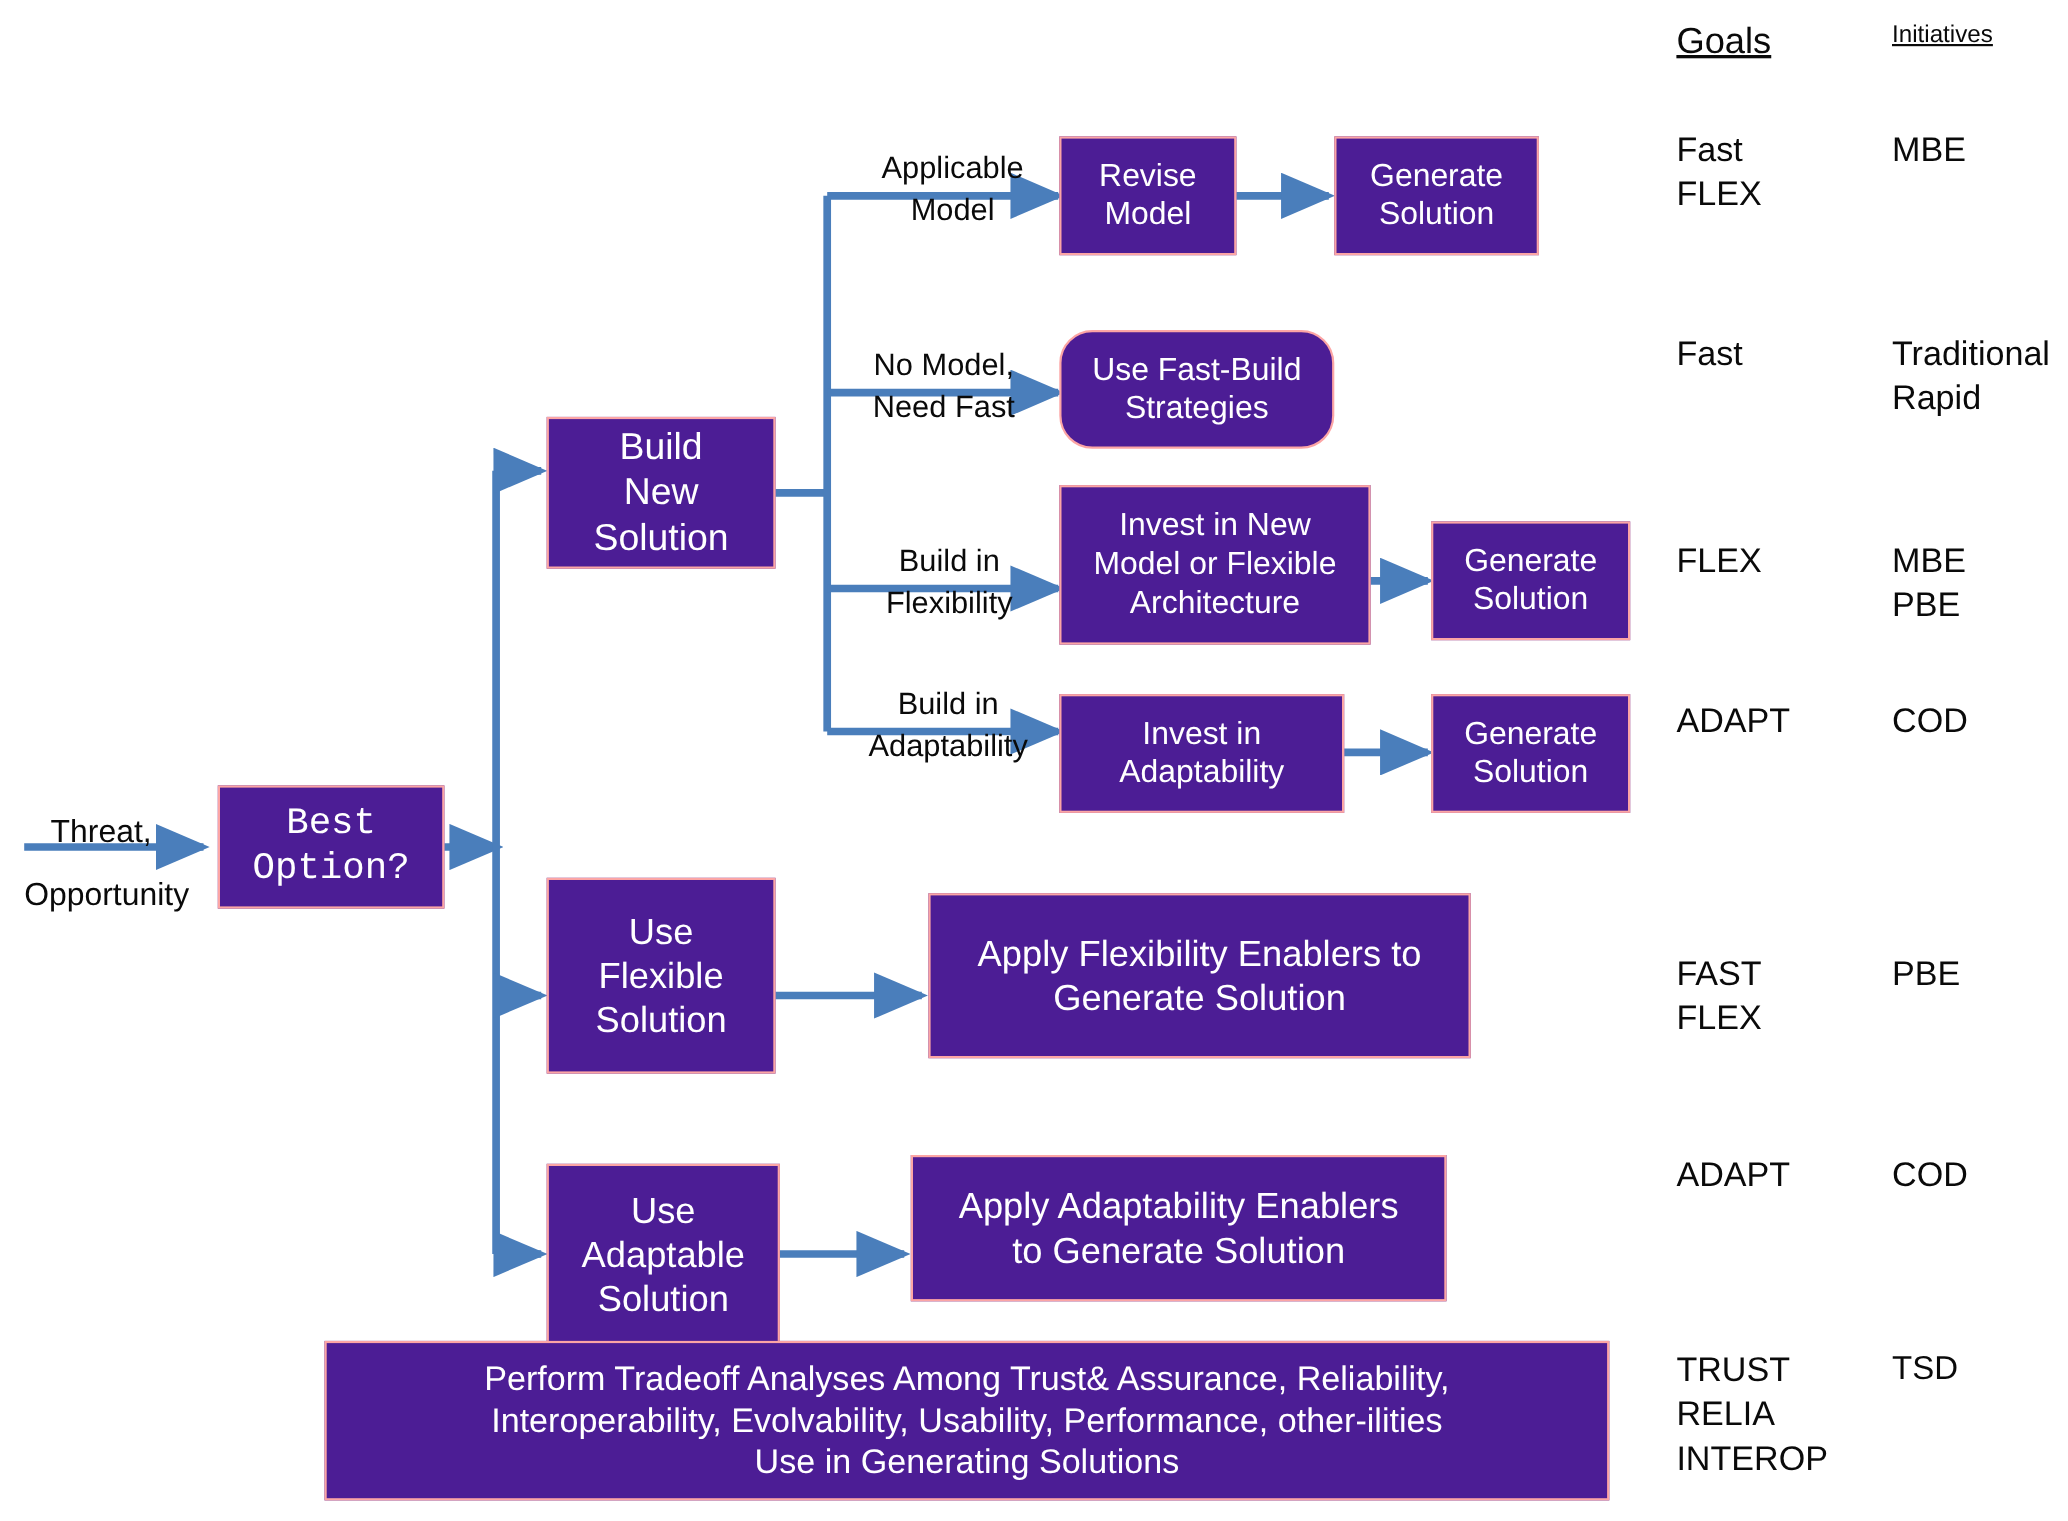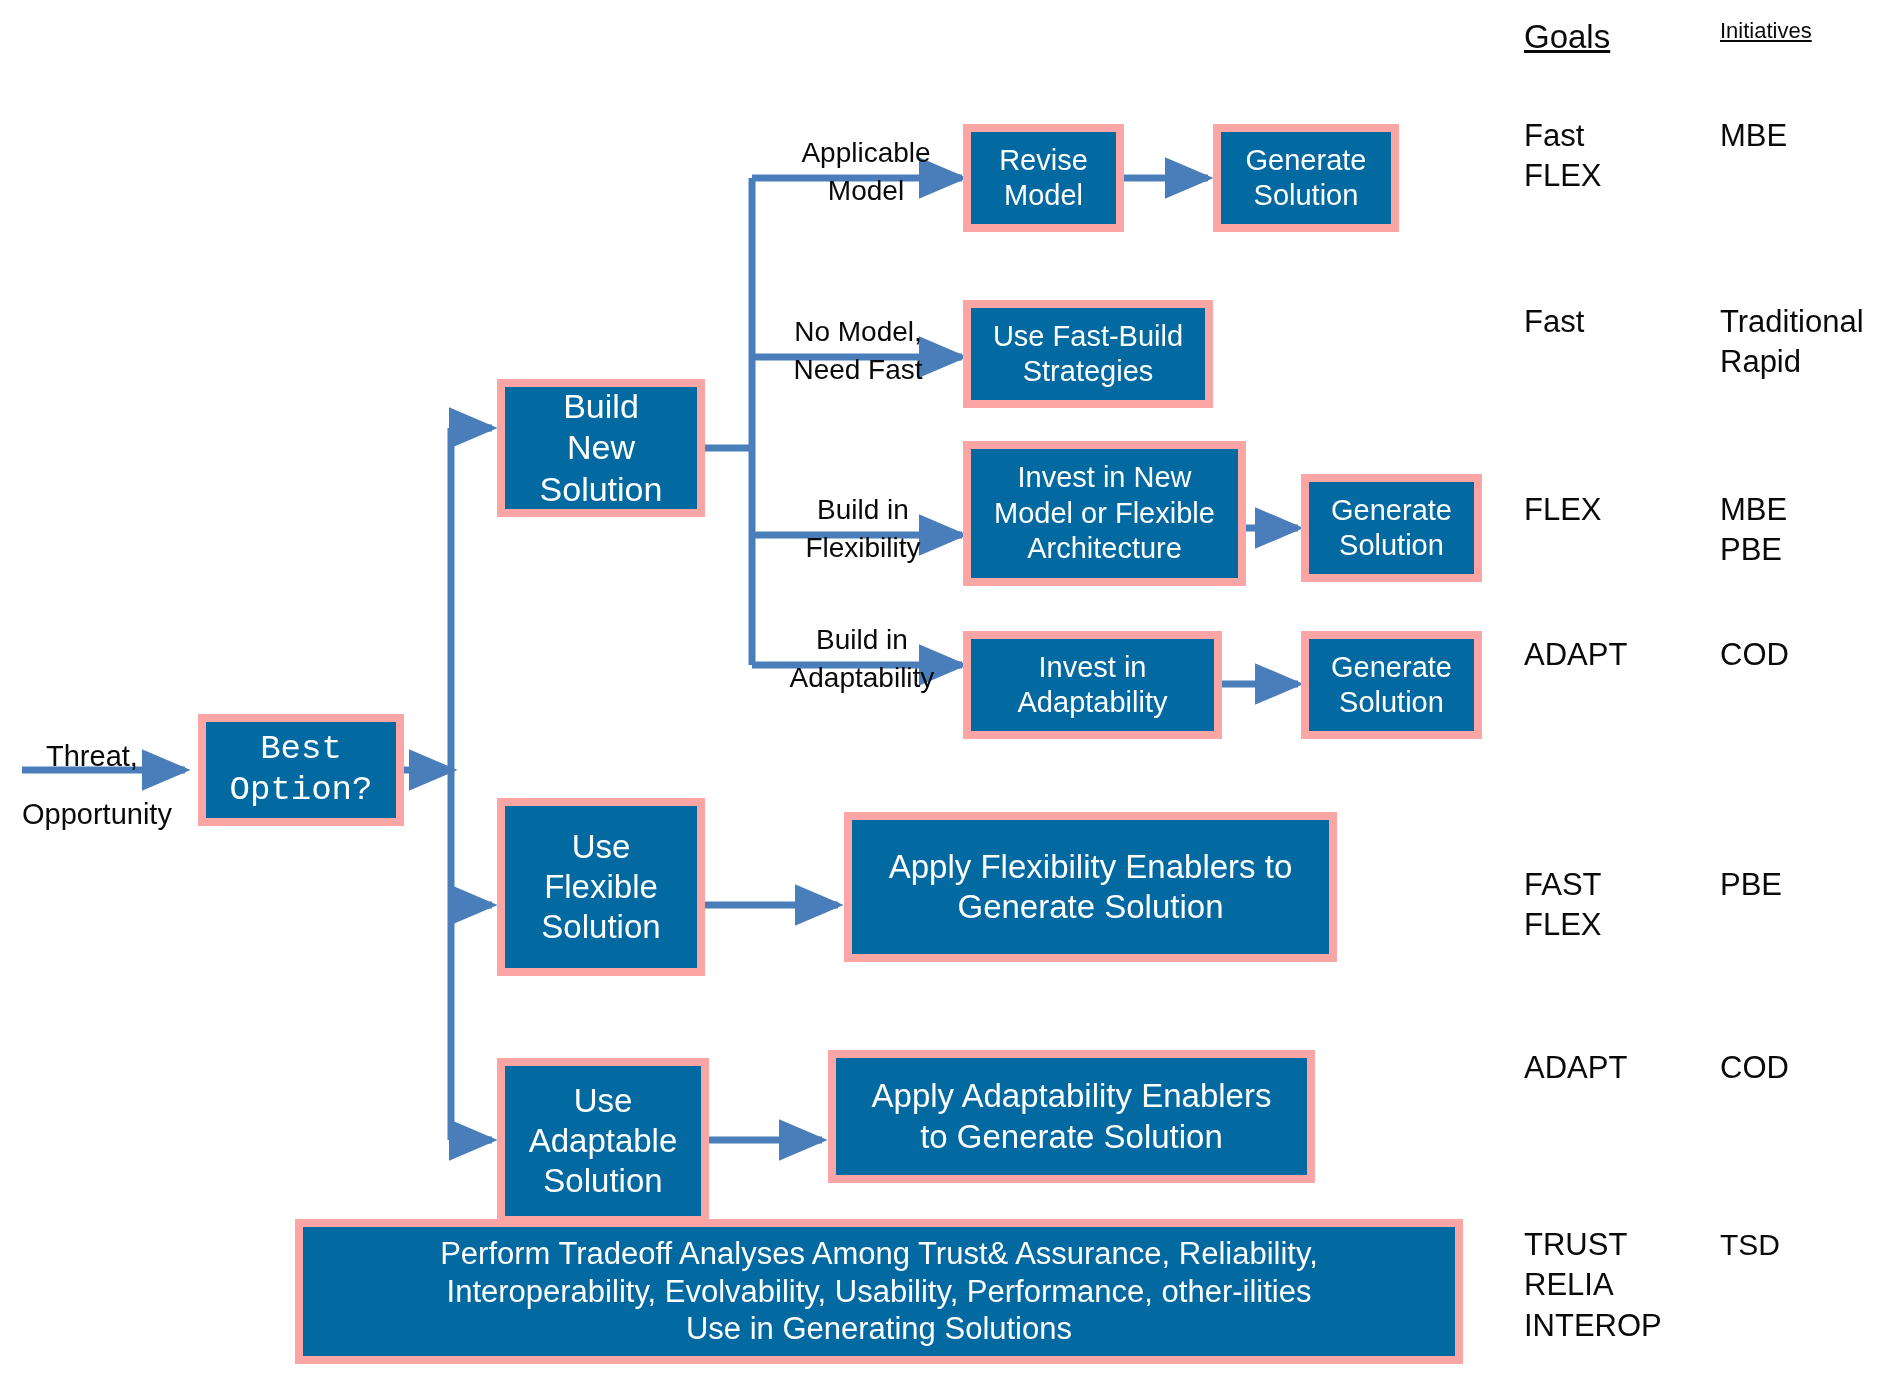--- a/index.html
+++ b/index.html
@@ -19,22 +19,22 @@
   }
   #wires {
     position: absolute;
     left: 0; top: 0;
     width: 1880px;
     height: 1383px;
   }
   .node {
     position: absolute;
     box-sizing: border-box;
-    background: #0369a1;
-    border: 8px solid #fca5a5;
+    background: #4c1d95;
+    border: 2px solid #fca5a5;
     color: #ffffff;
     display: flex;
     align-items: center;
     justify-content: center;
     text-align: center;
     line-height: 1.22;
     font-family: "Liberation Sans", sans-serif;
     font-weight: 400;
     white-space: pre-line;
     z-index: 3;
@@ -132,21 +132,21 @@
   <div class="node" style="left:497px; top:379px; width:208px; height:138px; font-size:34px;">Build
 New
 Solution</div>
 
   <div class="node" style="left:963px; top:124px; width:161px; height:108px; font-size:29px;">Revise
 Model</div>
 
   <div class="node" style="left:1213px; top:124px; width:186px; height:108px; font-size:29px;">Generate
 Solution</div>
 
-  <div class="node" style="left:963px; top:300px; width:250px; height:108px; font-size:29px;">Use Fast-Build
+  <div class="node" style="left:963px; top:300px; width:250px; height:108px; font-size:29px;border-radius:30px;">Use Fast-Build
 Strategies</div>
 
   <div class="node" style="left:963px; top:441px; width:283px; height:145px; font-size:29px;">Invest in New
 Model or Flexible
 Architecture</div>
 
   <div class="node" style="left:1301px; top:474px; width:181px; height:108px; font-size:29px;">Generate
 Solution</div>
 
   <div class="node" style="left:963px; top:631px; width:259px; height:108px; font-size:29px;">Invest in

